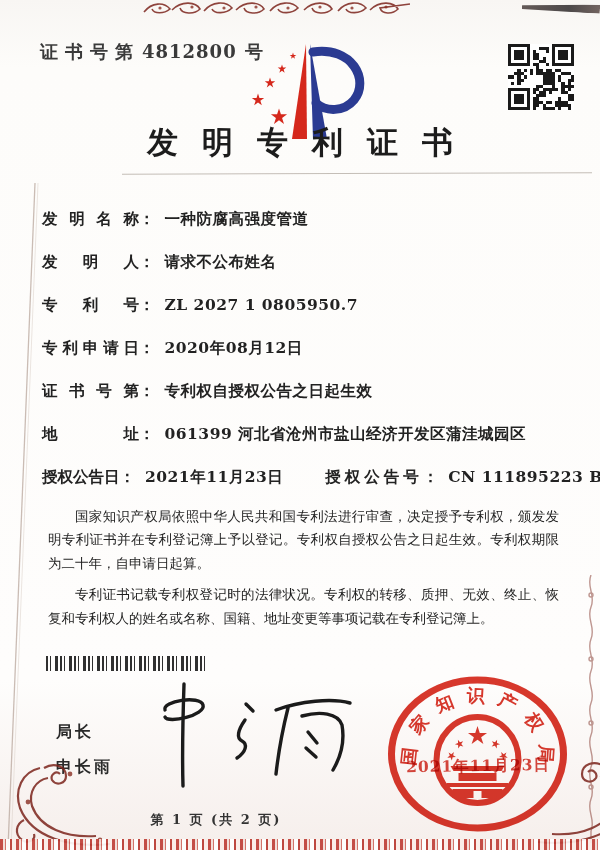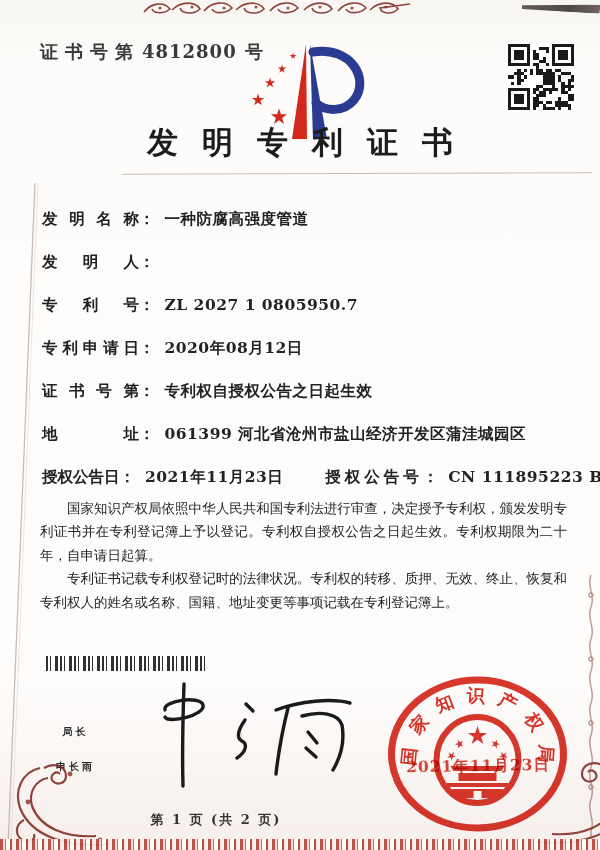--- a/index.html
+++ b/index.html
@@ -29,28 +29,28 @@
         flex-direction:column;gap:21px;font-size:15.5px;font-weight:600;color:#222;}
   .frow{display:flex;align-items:flex-start;line-height:22px;white-space:nowrap;}
   .flabel{display:inline-block;width:97px;text-align:justify;text-align-last:justify;}
   .fcolon{margin:0 2px 0 0;}
   .fvalue{margin-left:8px;letter-spacing:.5px;}
   .frow .second{margin-left:42px;display:flex;align-items:baseline;}
   .frow .second .flabel{width:auto;letter-spacing:4px;}
   
   .bodytext{position:absolute;left:40px;top:497px;width:527px;font-size:13.5px;
         line-height:1.74;color:#1f1f1f;font-weight:500;text-align:justify;}
-  .bodytext p{margin:0;text-indent:2em;}
+  .bodytext p{margin:8px;text-indent:2em;}
   
   .barcode{position:absolute;left:46px;top:656px;width:162px;height:15px;opacity:.88;
         background:repeating-linear-gradient(90deg,#141414 0 2px,transparent 2px 4px,
         #141414 4px 5px,transparent 5px 9px,#141414 9px 12px,transparent 12px 14px);}
   
-  .signoff{position:absolute;left:56px;top:714px;font-size:10px;font-weight:600;
-        letter-spacing:3px;line-height:35px;color:#2a2a2a;text-align:center;}
+  .signoff{position:absolute;left:56px;top:714px;font-size:16px;font-weight:600;
+        letter-spacing:3px;line-height:35px;color:#2a2a2a;}
   .signature{position:absolute;left:150px;top:680px;width:220px;height:112px;}
   
   .seal{position:absolute;left:385px;top:672px;width:185px;height:165px;
         mix-blend-mode:multiply;opacity:.93;}
   .seal-date{position:absolute;left:392px;top:756px;width:172px;text-align:center;
         font-size:15.5px;font-weight:700;color:#d0261b;letter-spacing:1px;opacity:.85;
         transform:rotate(-1deg);mix-blend-mode:multiply;}
   
   .pagefoot{position:absolute;left:0;top:811px;width:72%;text-align:center;
         font-size:13px;font-weight:700;color:#333;letter-spacing:2px;}
@@ -261,20 +261,21 @@
 
   <div class="fields">
     <div class="frow">
       <span class="flabel">发明名称</span>
         <span class="fcolon">：</span>
       <span class="fvalue">一种防腐高强度管道</span>
     </div>
     <div class="frow">
       <span class="flabel">发明人</span>
         <span class="fcolon">：</span>
+      <span class="fvalue">请求不公布姓名</span>
     </div>
     <div class="frow">
       <span class="flabel">专利号</span>
         <span class="fcolon">：</span>
       <span class="fvalue">ZL 2027 1 0805950.7</span>
     </div>
     <div class="frow">
       <span class="flabel">专利申请日</span>
         <span class="fcolon">：</span>
       <span class="fvalue">2020年08月12日</span>

